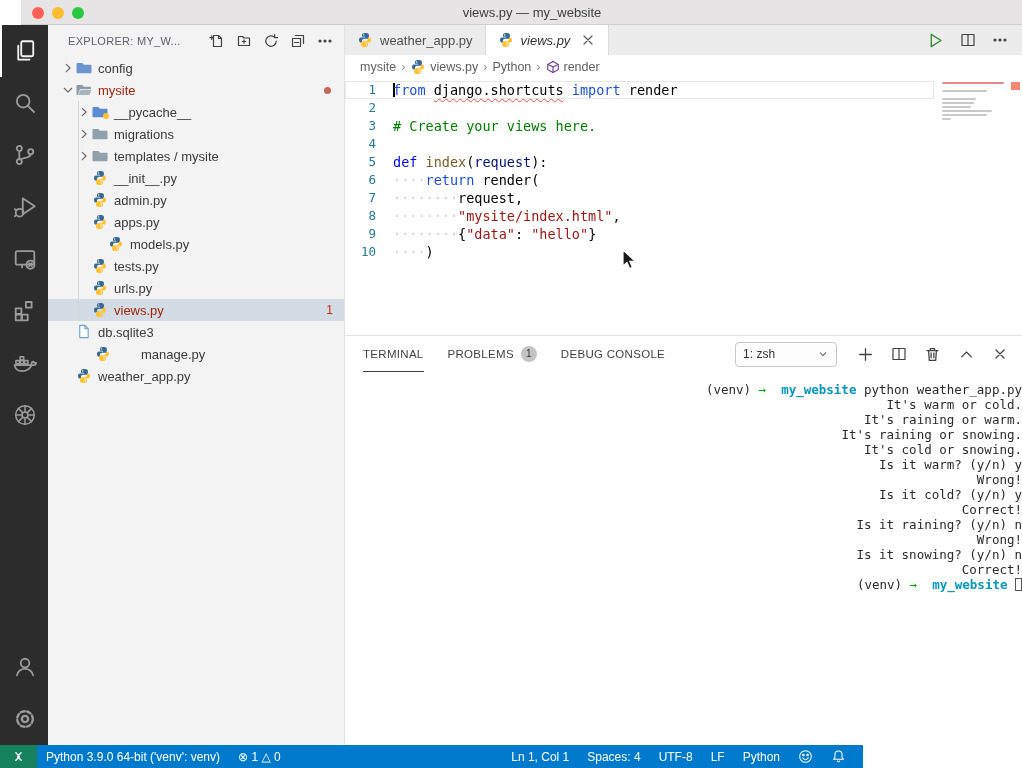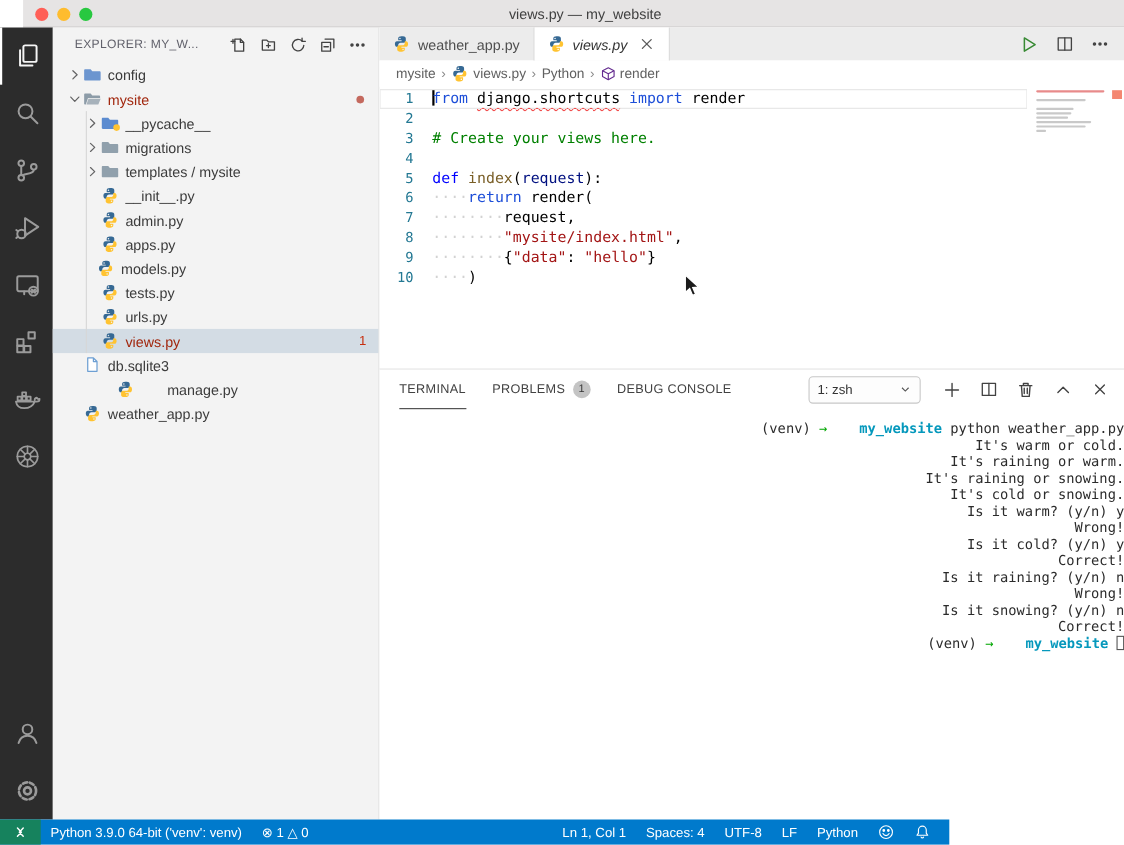--- a/index.html
+++ b/index.html
@@ -82,21 +82,21 @@
   .ptab.active { border-bottom-color:#424242; }
   .pbadge { width:16px; height:16px; border-radius:50%; background:#c4c4c4; color:#333;
             font-size:10px; display:flex; align-items:center; justify-content:center; }
   .shell-select { margin-left:46px; width:102px; height:25px; border:1px solid #c8c8c8; border-radius:4px;
                   background:#fdfdfd; display:flex; align-items:center; justify-content:space-between;
                   padding:0 7px; font-size:12px; color:#333; cursor:pointer; }
   .panel-actions { margin-left:auto; display:flex; align-items:center; gap:17px; color:#424242; }
   .term { padding:10px 0 0 20px; font-family:"DejaVu Sans Mono","Liberation Mono",monospace;
           font-size:12.5px; line-height:15px; color:#2b2b2b; }
   .tline { white-space:pre; }
-  .g { color:#00a600; } .b { color:#0598bc; font-weight:bold;margin-left:14px; }
+  .g { color:#00a600; } .b { color:#0598bc; font-weight:bold; }
   .term-cursor { display:inline-block; width:7px; height:13px; border:1px solid #555; vertical-align:-2px; }
 
   
   .statusbar { position:absolute; left:0; top:745px; width:863px; height:23px; background:#007acc;
                color:#fff; display:flex; align-items:center; font-size:12px; }
   .remote-chip { background:#16825d; height:23px; display:flex; align-items:center; padding:0 11px; cursor:pointer; }
   .sb-item { padding:0 9px; height:23px; display:flex; align-items:center; gap:4px; cursor:pointer; white-space:nowrap; }
   .sb-right { margin-left:auto; display:flex; align-items:center; padding-right:8px; }
   .icon-btn { cursor:pointer; color:inherit; background:none; border:none; display:flex; align-items:center; justify-content:center; }
 </style>
@@ -349,21 +349,21 @@
       <div class="trow" style="padding-left: 28px;">
         <span class="chev"></span>
         <span class="ficon">
           <svg width="16" height="16" viewBox="0 0 16 16">
             <path fill="#366994" d="M7.9 1C6.1 1 5 1.8 5 3v1.7h3.1v.7H3.9C2.6 5.4 2 6.6 2 8c0 1.4.6 2.6 1.9 2.6H5V8.9C5 7.7 6 6.8 7.2 6.8h3c.9 0 1.7-.8 1.7-1.8V3c0-1.2-1.2-2-2.5-2zM6.6 2.3c.4 0 .7.3.7.7s-.3.7-.7.7-.7-.3-.7-.7.3-.7.7-.7z"></path>
             <path fill="#ffc331" d="M8.1 15c1.8 0 2.9-.8 2.9-2v-1.7H7.9v-.7h4.2c1.3 0 1.9-1.2 1.9-2.6 0-1.4-.6-2.6-1.9-2.6H11v1.7c0 1.2-1 2.1-2.2 2.1h-3c-.9 0-1.7.8-1.7 1.8V13c0 1.2 1.2 2 2.5 2zm1.3-1.3c-.4 0-.7-.3-.7-.7s.3-.7.7-.7.7.3.7.7-.3.7-.7.7z"></path>
           </svg>
         </span>
         <span class="tlabel">apps.py</span>
       </div>
-      <div class="trow" style="padding-left: 24px; align-items: center;">
+      <div class="trow" style="padding-left: 44px; align-items: center;">
         <span class="chev"></span>
         <span class="ficon">
           <svg width="16" height="16" viewBox="0 0 16 16">
             <path fill="#366994" d="M7.9 1C6.1 1 5 1.8 5 3v1.7h3.1v.7H3.9C2.6 5.4 2 6.6 2 8c0 1.4.6 2.6 1.9 2.6H5V8.9C5 7.7 6 6.8 7.2 6.8h3c.9 0 1.7-.8 1.7-1.8V3c0-1.2-1.2-2-2.5-2zM6.6 2.3c.4 0 .7.3.7.7s-.3.7-.7.7-.7-.3-.7-.7.3-.7.7-.7z"></path>
             <path fill="#ffc331" d="M8.1 15c1.8 0 2.9-.8 2.9-2v-1.7H7.9v-.7h4.2c1.3 0 1.9-1.2 1.9-2.6 0-1.4-.6-2.6-1.9-2.6H11v1.7c0 1.2-1 2.1-2.2 2.1h-3c-.9 0-1.7.8-1.7 1.8V13c0 1.2 1.2 2 2.5 2zm1.3-1.3c-.4 0-.7-.3-.7-.7s.3-.7.7-.7.7.3.7.7-.3.7-.7.7z"></path>
           </svg>
         </span>
         <span class="tlabel">models.py</span>
       </div>
       <div class="trow" style="padding-left: 28px;">
@@ -400,21 +400,21 @@
       <div class="trow" style="padding-left: 12px;">
         <span class="chev"></span>
         <span class="ficon">
           <svg width="15" height="15" viewBox="0 0 16 16" fill="#fff" stroke="#6d9fd3" stroke-width="1.2" stroke-linejoin="round">
             <path d="M4 1.5h5.5L13 5v9.5H4z"></path>
             <path d="M9.5 1.5V5H13" fill="none"></path>
           </svg>
         </span>
         <span class="tlabel">db.sqlite3</span>
       </div>
-      <div class="trow" style="padding-left: 18px; gap: 24px;">
+      <div class="trow" style="padding-left: 7px; gap: 24px;">
         <span class="chev"></span>
         <span class="ficon">
           <svg width="16" height="16" viewBox="0 0 16 16">
             <path fill="#366994" d="M7.9 1C6.1 1 5 1.8 5 3v1.7h3.1v.7H3.9C2.6 5.4 2 6.6 2 8c0 1.4.6 2.6 1.9 2.6H5V8.9C5 7.7 6 6.8 7.2 6.8h3c.9 0 1.7-.8 1.7-1.8V3c0-1.2-1.2-2-2.5-2zM6.6 2.3c.4 0 .7.3.7.7s-.3.7-.7.7-.7-.3-.7-.7.3-.7.7-.7z"></path>
             <path fill="#ffc331" d="M8.1 15c1.8 0 2.9-.8 2.9-2v-1.7H7.9v-.7h4.2c1.3 0 1.9-1.2 1.9-2.6 0-1.4-.6-2.6-1.9-2.6H11v1.7c0 1.2-1 2.1-2.2 2.1h-3c-.9 0-1.7.8-1.7 1.8V13c0 1.2 1.2 2 2.5 2zm1.3-1.3c-.4 0-.7-.3-.7-.7s.3-.7.7-.7.7.3.7.7-.3.7-.7.7z"></path>
           </svg>
         </span>
         <span class="tlabel">manage.py</span>
       </div>
       <div class="trow" style="padding-left: 12px;">

